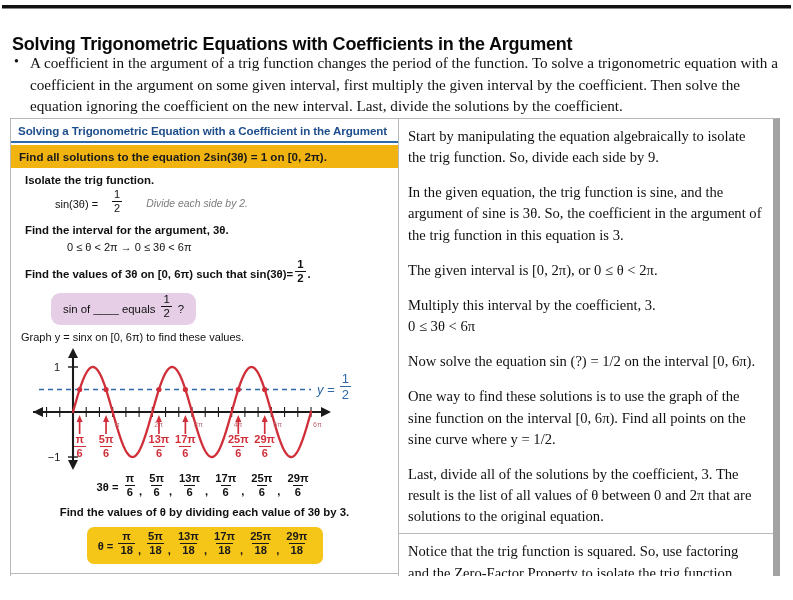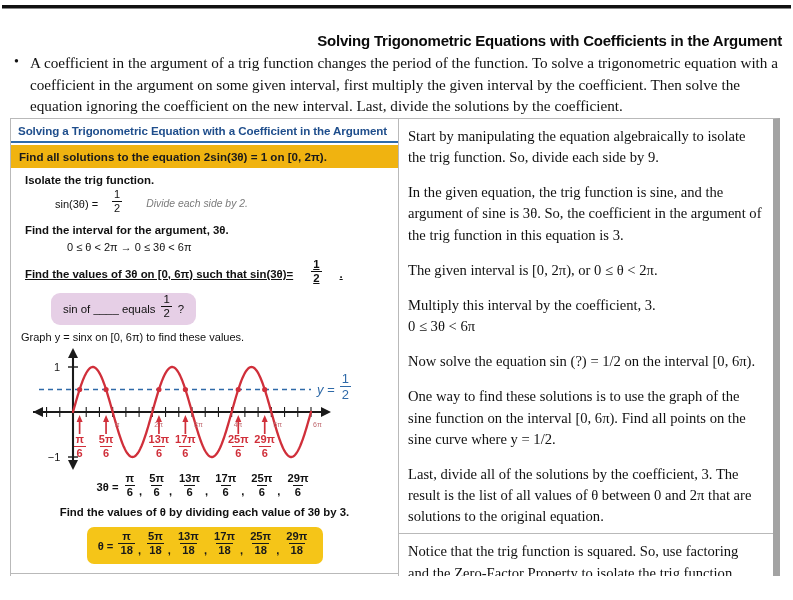--- a/index.html
+++ b/index.html
@@ -23,24 +23,23 @@
     background: #111111;
     border-bottom: 1px solid #888;
   }
 
   
   .slide-title {
     position: absolute; left: 12px; top: 22px;
     width: 770px;
     font-family: "Liberation Sans", sans-serif;
     font-weight: bold;
-    font-size: 15px;
+    font-size: 18px;
     color: #0a0a0a;
     letter-spacing: -0.2px;
-    text-align: right;
   }
 
   
   .intro {
     position: absolute; left: 14px; top: 52px;
     width: 768px;
     display: flex;
     font-size: 15.2px;
     line-height: 1.42;
     color: #111;
@@ -266,21 +265,21 @@
           <span class="num">1</span>
           <span class="den">2</span>
         </span>
         <span class="note">Divide each side by 2.</span>
       </div>
 
       <div class="step">Find the interval for the argument, 3θ.</div>
 
       <div class="eqline center-ind">0 ≤ θ &lt; 2π   →   0 ≤ 3θ &lt; 6π</div>
 
-      <div class="step" style="display:flex;align-items:center;gap:16px;text-decoration:underline;">
+      <div class="step" style="display:flex;align-items:center;gap:0;">
         <span>Find the values of 3θ on [0, 6π) such that sin(3θ)=</span>
         <span class="frac">
           <span class="num">1</span>
           <span class="den">2</span>
         </span>
         <span>.</span>
       </div>
 
       <div class="purple-pill">
         <span>sin of ____ equals</span>

